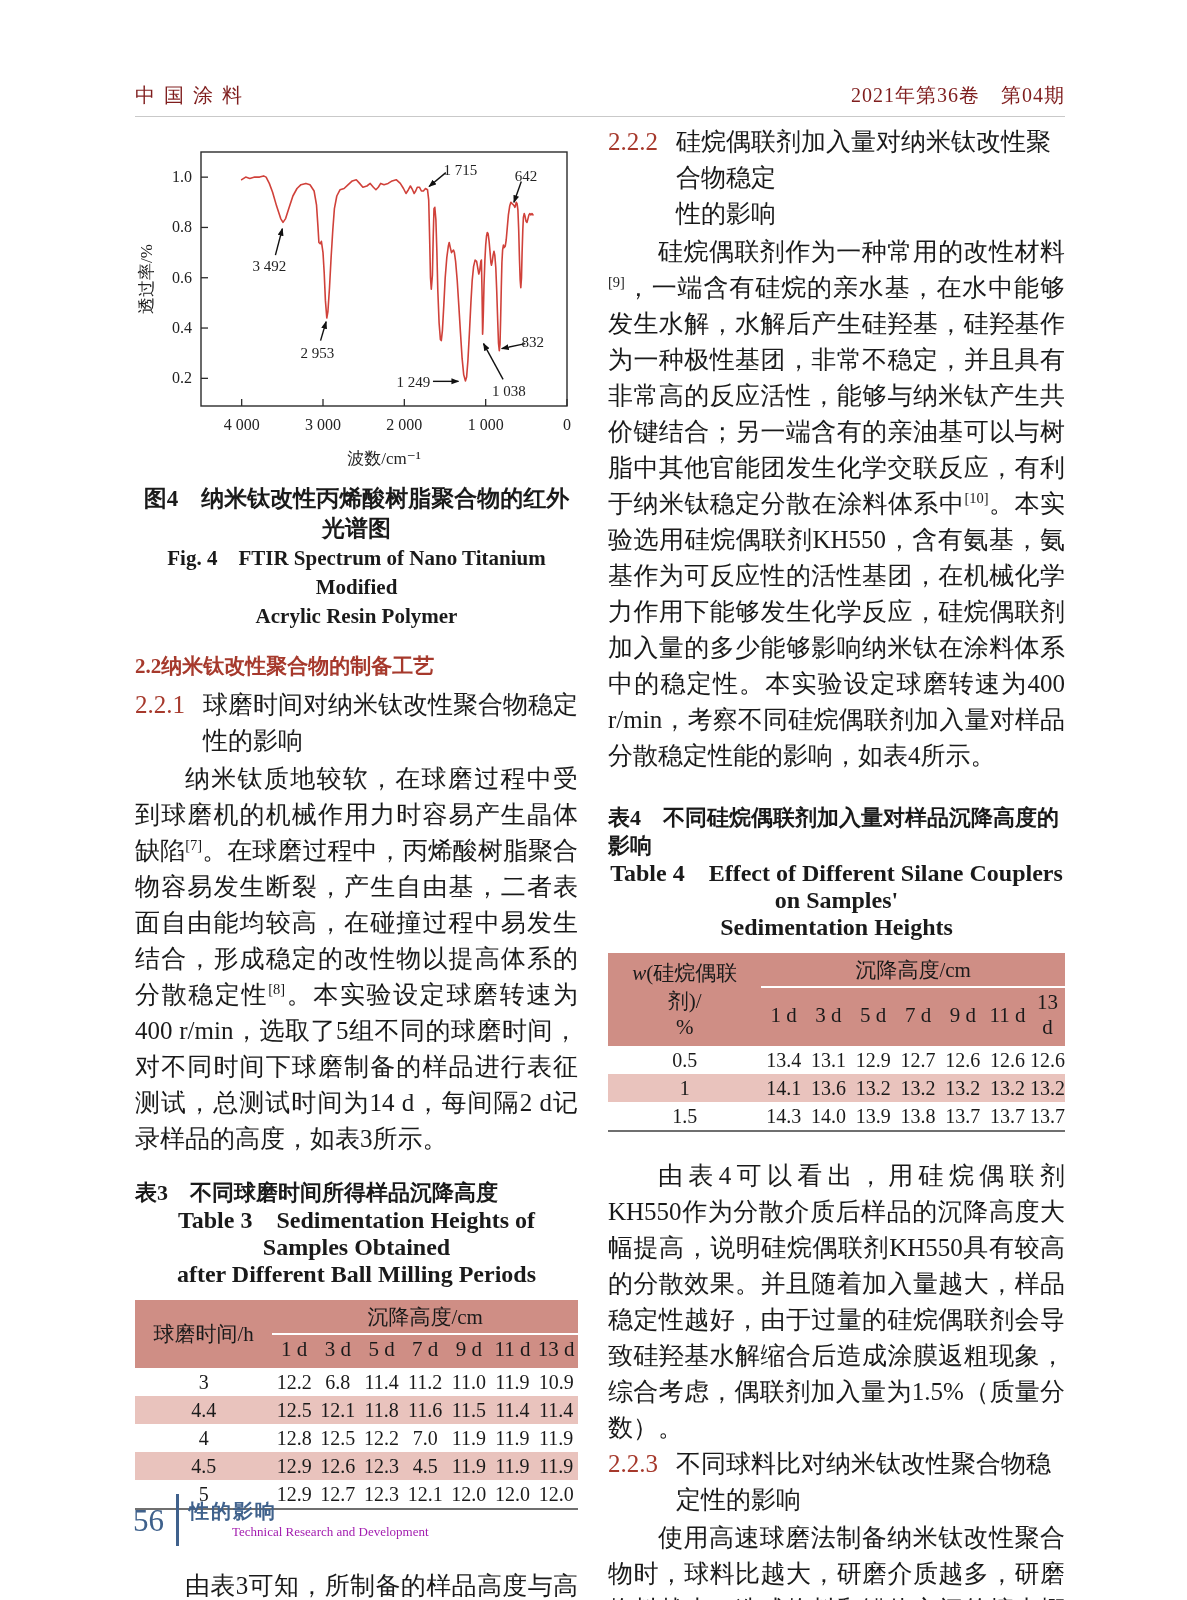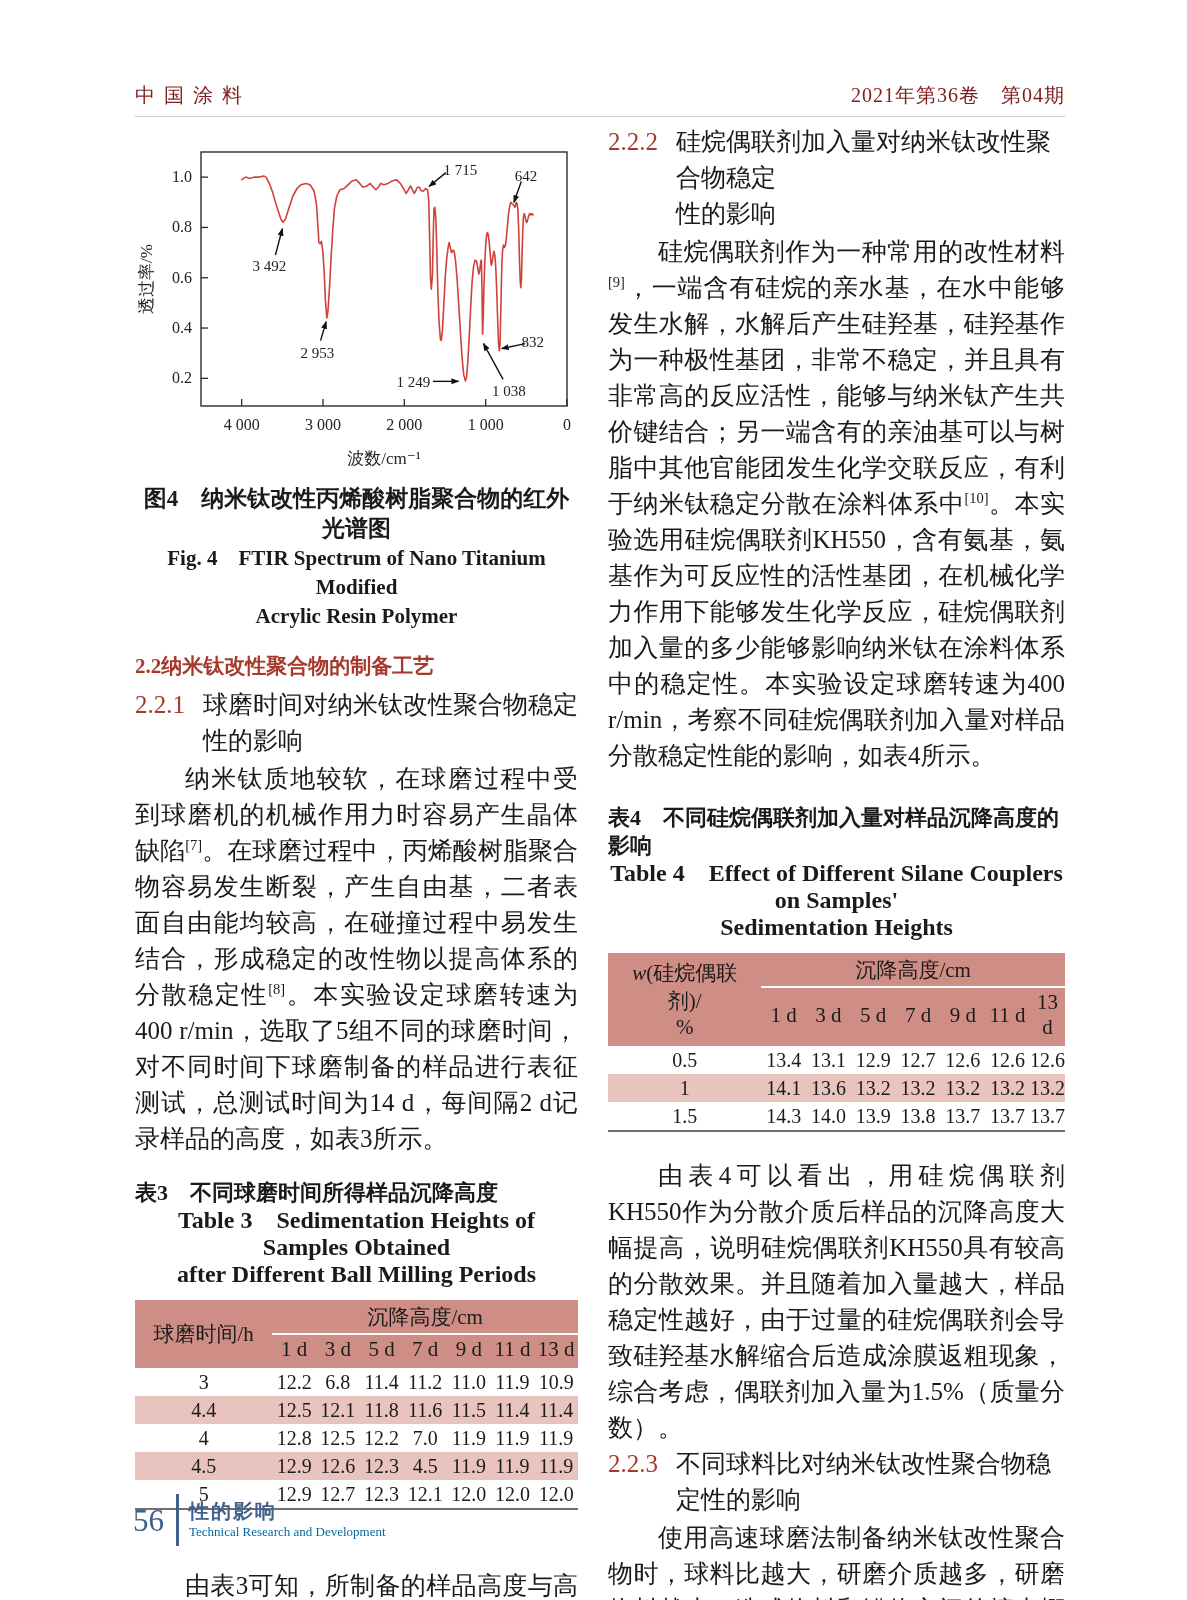--- a/index.html
+++ b/index.html
@@ -42,21 +42,21 @@
   table.data-tbl tbody tr.alt{background:#e9c3bd;}
   .italic-w{font-style:italic;}
   
   svg.ftir{display:block;}
   svg.ftir text{font-family:"Liberation Serif","DejaVu Serif",serif;fill:#222;}
   
   .pg-footer{position:absolute;left:133px;top:1494px;display:flex;align-items:center;color:#3f618c;}
   .pg-num{font-size:31px;line-height:31px;margin-right:12px;}
   .footer-bar{width:3px;height:52px;background:#3f618c;margin-right:10px;}
   .footer-cn{font-size:20px;font-weight:700;line-height:24px;letter-spacing:2px;}
-  .footer-en{font-size:13px;line-height:18px;color:#0369a1;}
+  .footer-en{font-size:13px;line-height:18px;color:#a21caf;margin-left:43px;}
 </style>
 </head>
 <body>
 
 <div class="page">
 
   <div class="pg-header">
     <span class="journal-name">中国涂料</span>
     <span class="issue-info">2021年第36卷　第04期</span>
   </div>

